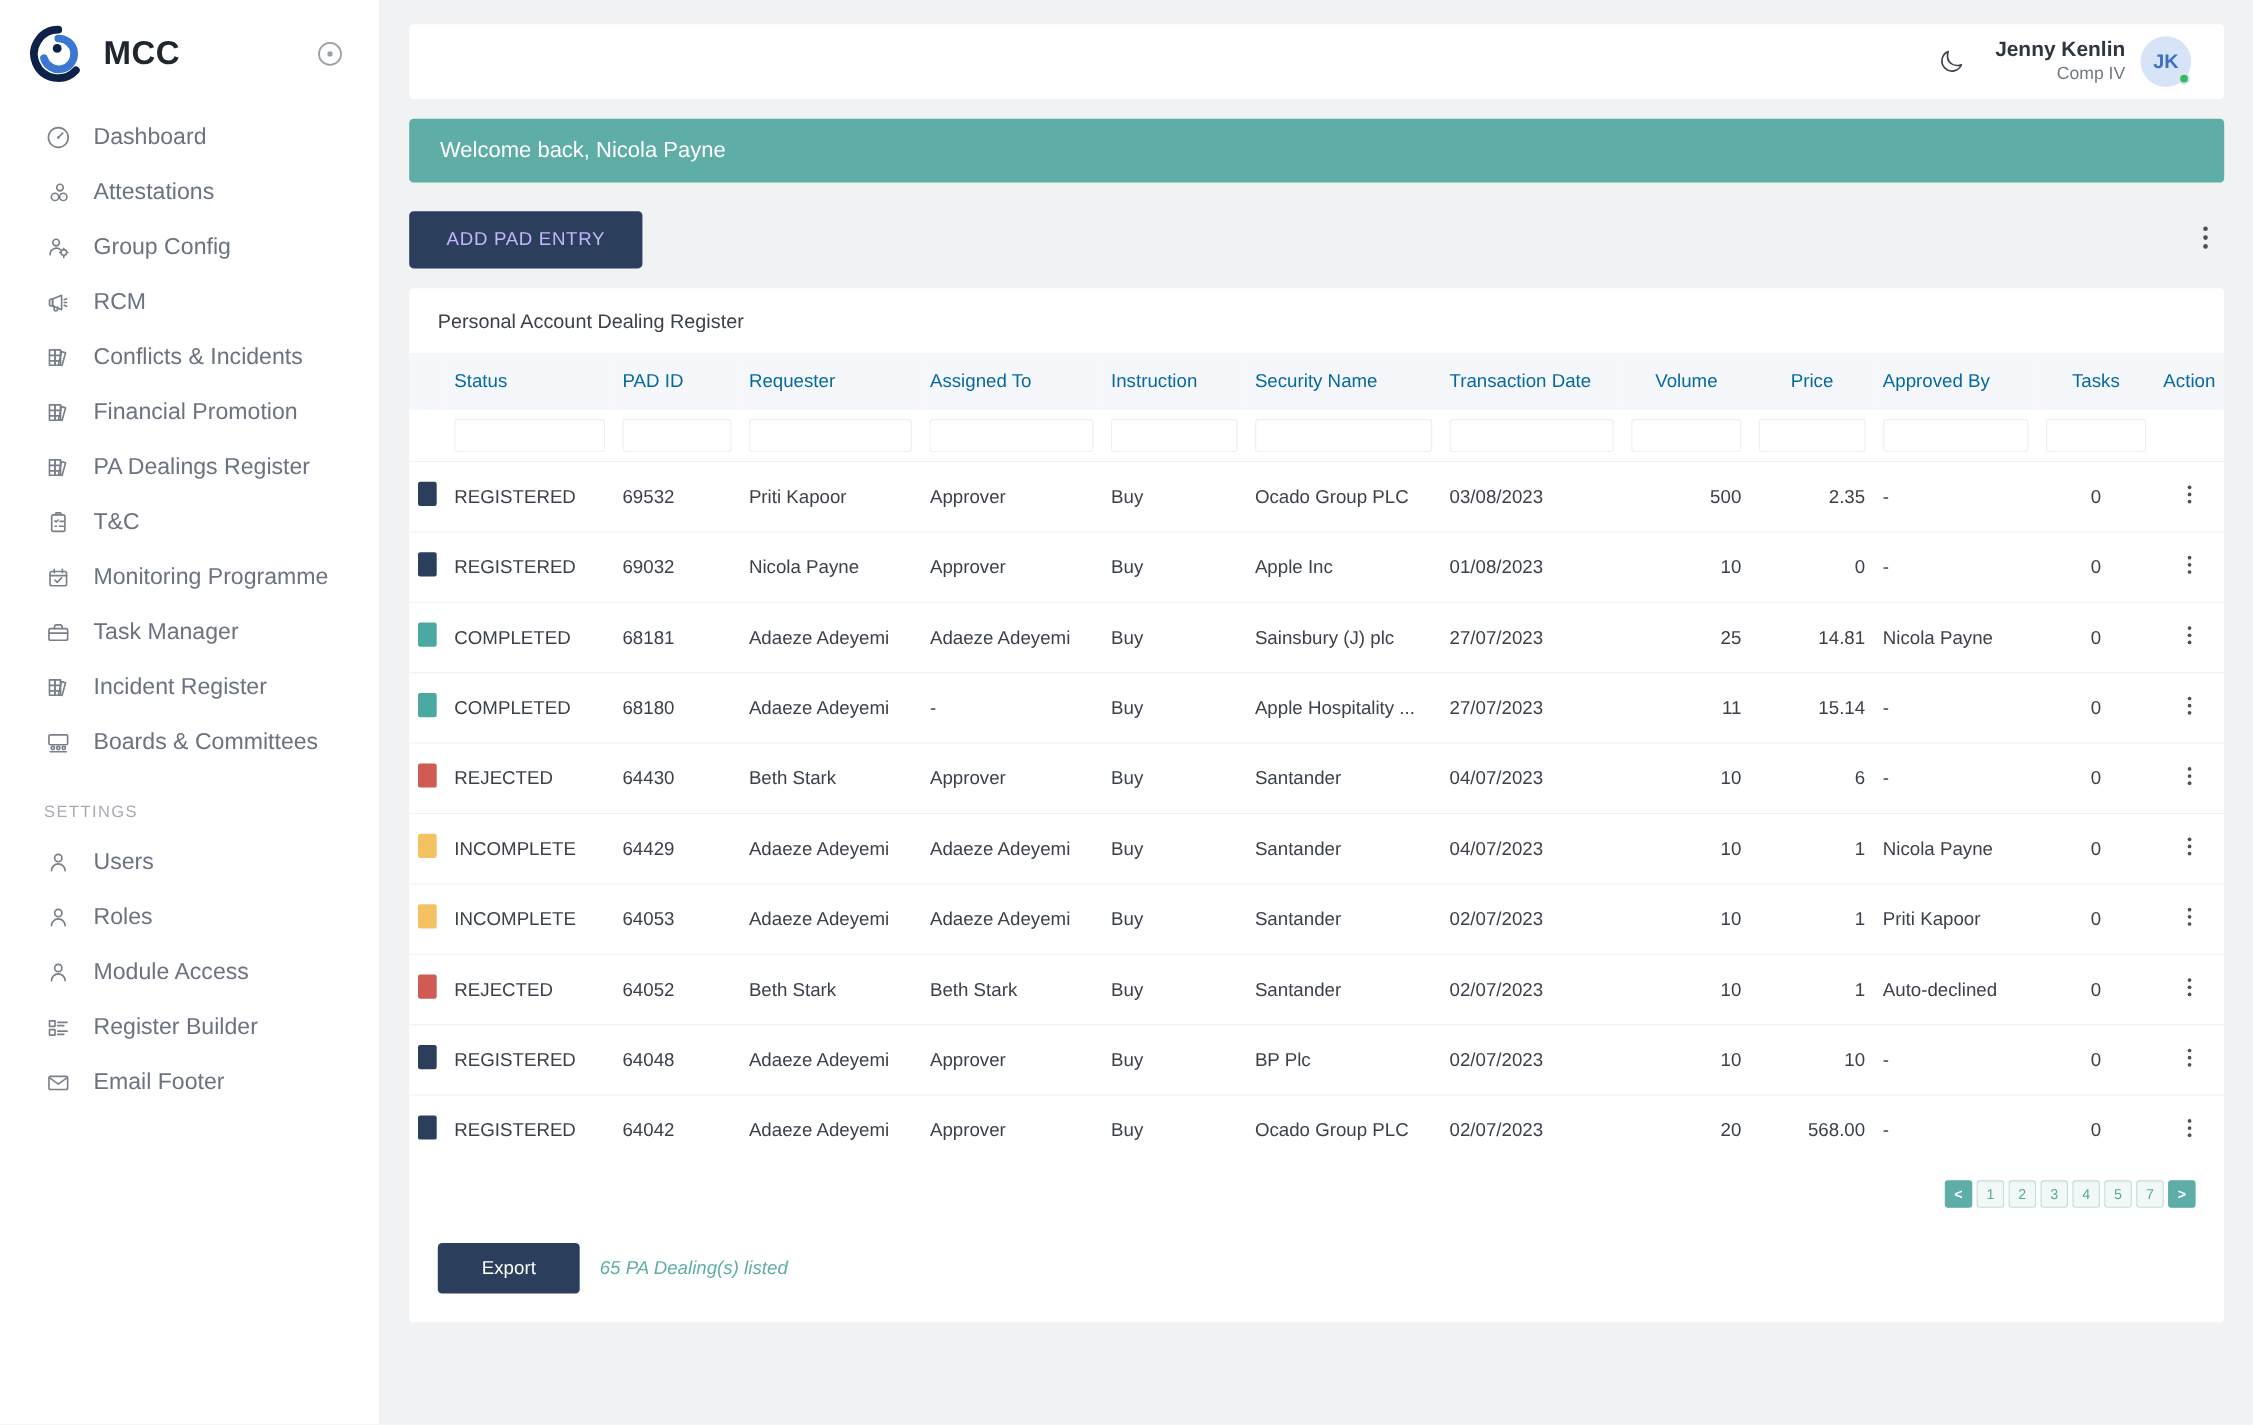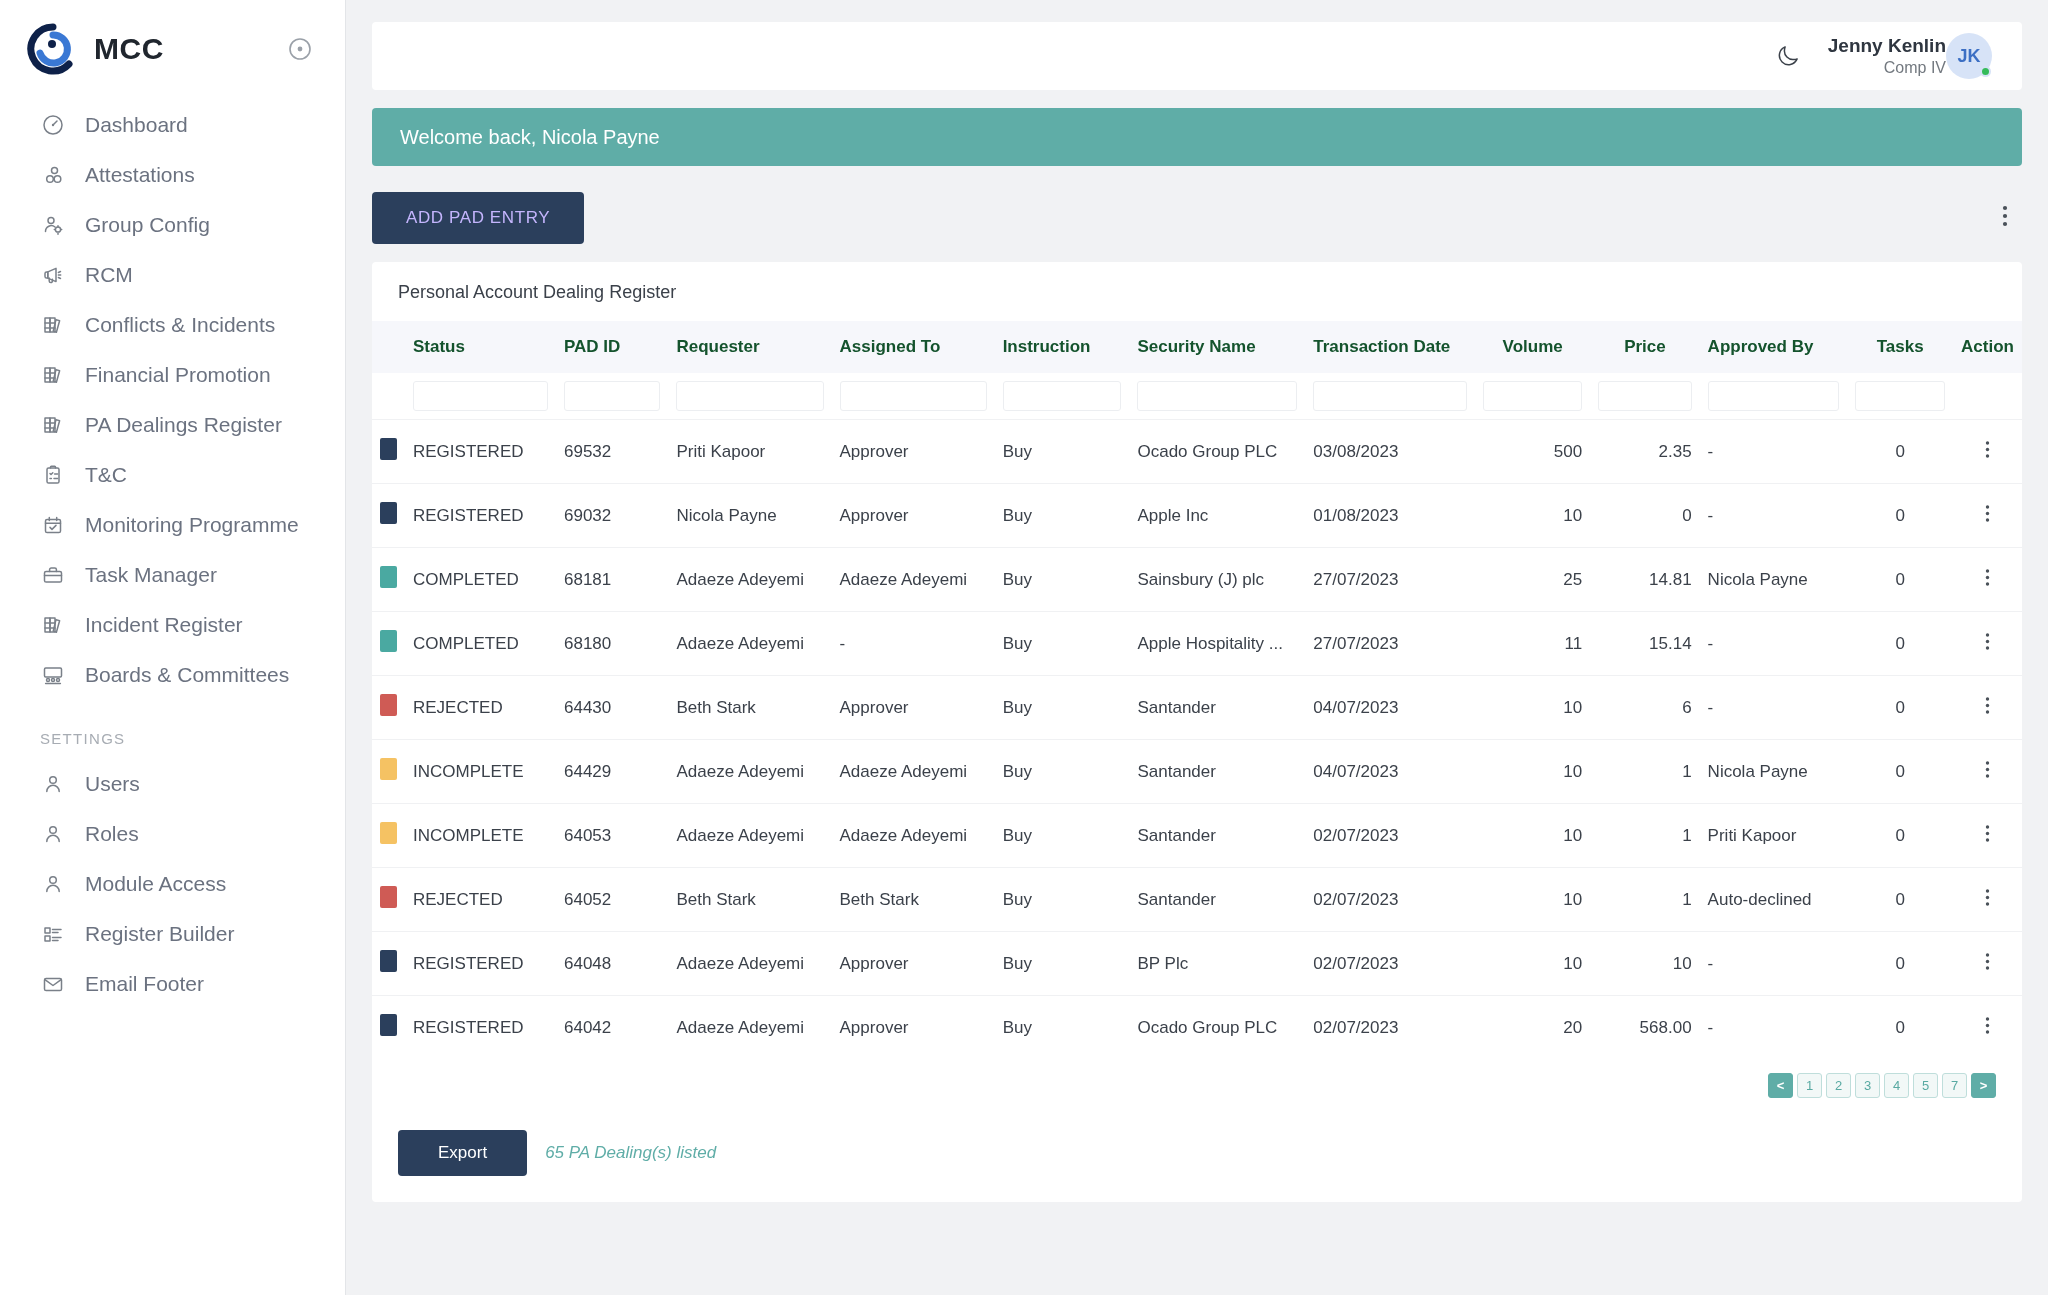--- a/index.html
+++ b/index.html
@@ -57,21 +57,21 @@
     padding: 22px 26px 0 26px;
     overflow: hidden;
   }
   .topbar {
     background: #fff; border-radius: 4px;
     height: 68px;
     display: flex; align-items: center; justify-content: flex-end;
     padding: 0 30px; gap: 26px;
   }
   .moon-btn { width: 28px; height: 28px; cursor: pointer; }
-  .user-block { display: flex; align-items: center; gap: 0; cursor: pointer;}
+  .user-block { display: flex; align-items: center; gap: 14px; cursor: pointer;}
   .user-text { text-align: right; line-height: 1.25; }
   .user-name { font-size: 19px; font-weight: bold; color: #2f3640; }
   .user-role { font-size: 16px; color: #72787f; }
   .avatar {
     width: 46px; height: 46px; border-radius: 50%;
     background: #d7e3f7; color: #3c6fc4;
     font-size: 18px; font-weight: bold;
     display: flex; align-items: center; justify-content: center;
     position: relative;
   }
@@ -112,21 +112,21 @@
     overflow: hidden;
   }
   .card-title {
     padding: 20px 26px 18px 26px;
     font-size: 18px; color: #3b414a;
   }
 
   table { width: 100%; border-collapse: collapse; }
   thead th {
     background: #f6f7fb;
-    font-size: 17px; font-weight: bold; color: #14532d;
+    font-size: 17px; font-weight: normal; color: #0369a1;
     padding: 16px 8px;
     text-align: left;
     white-space: nowrap;
   }
   thead th.c-num { text-align: center; }
   thead th.c-ctr { text-align: center; }
   tr.filters td { background:#fff; padding: 8px 8px; }
   tr.filters input {
     width: 100%; height: 30px;
     border: 1px solid #eceef1; border-radius: 3px;

